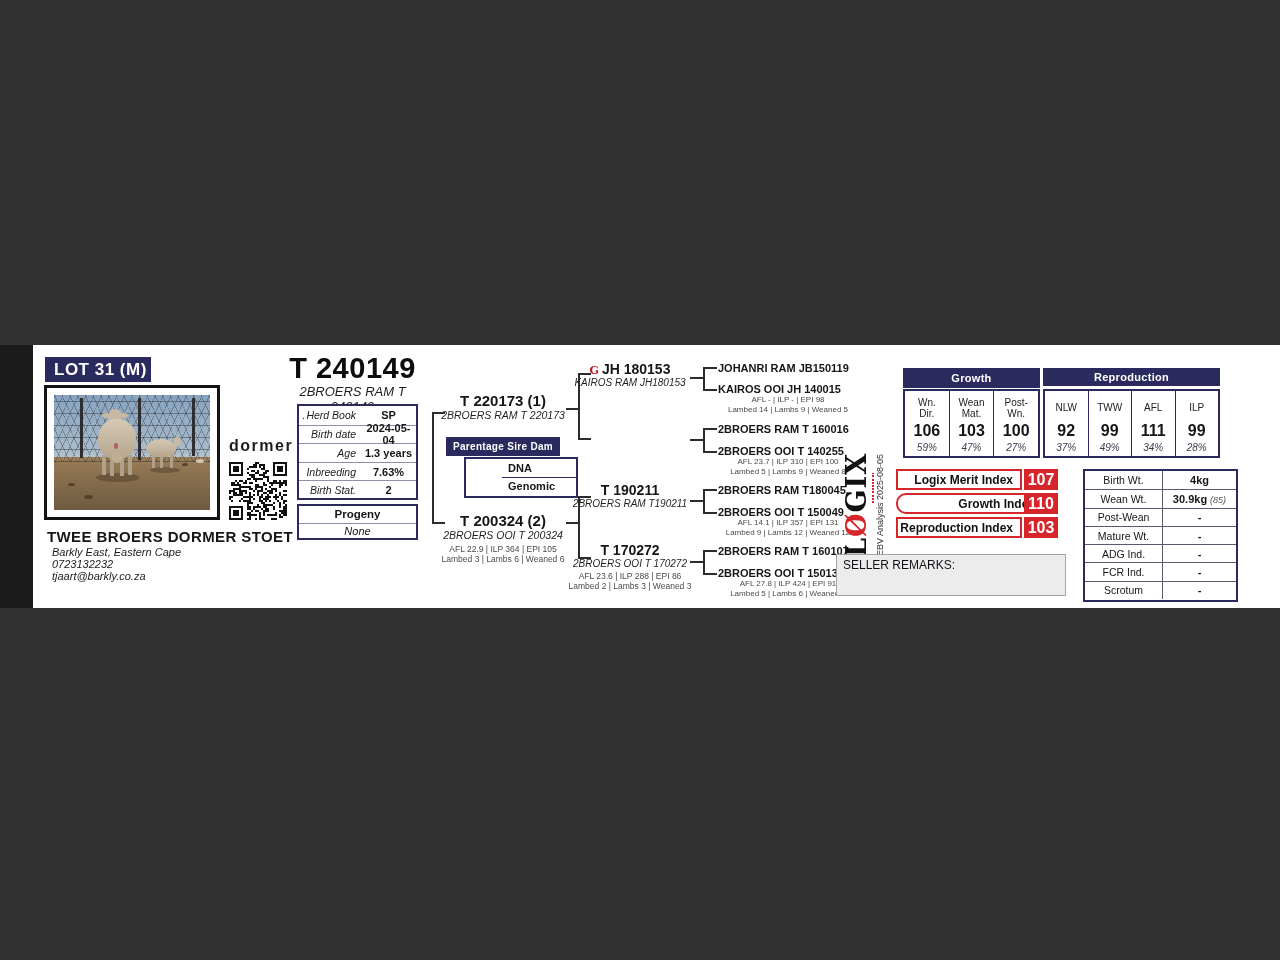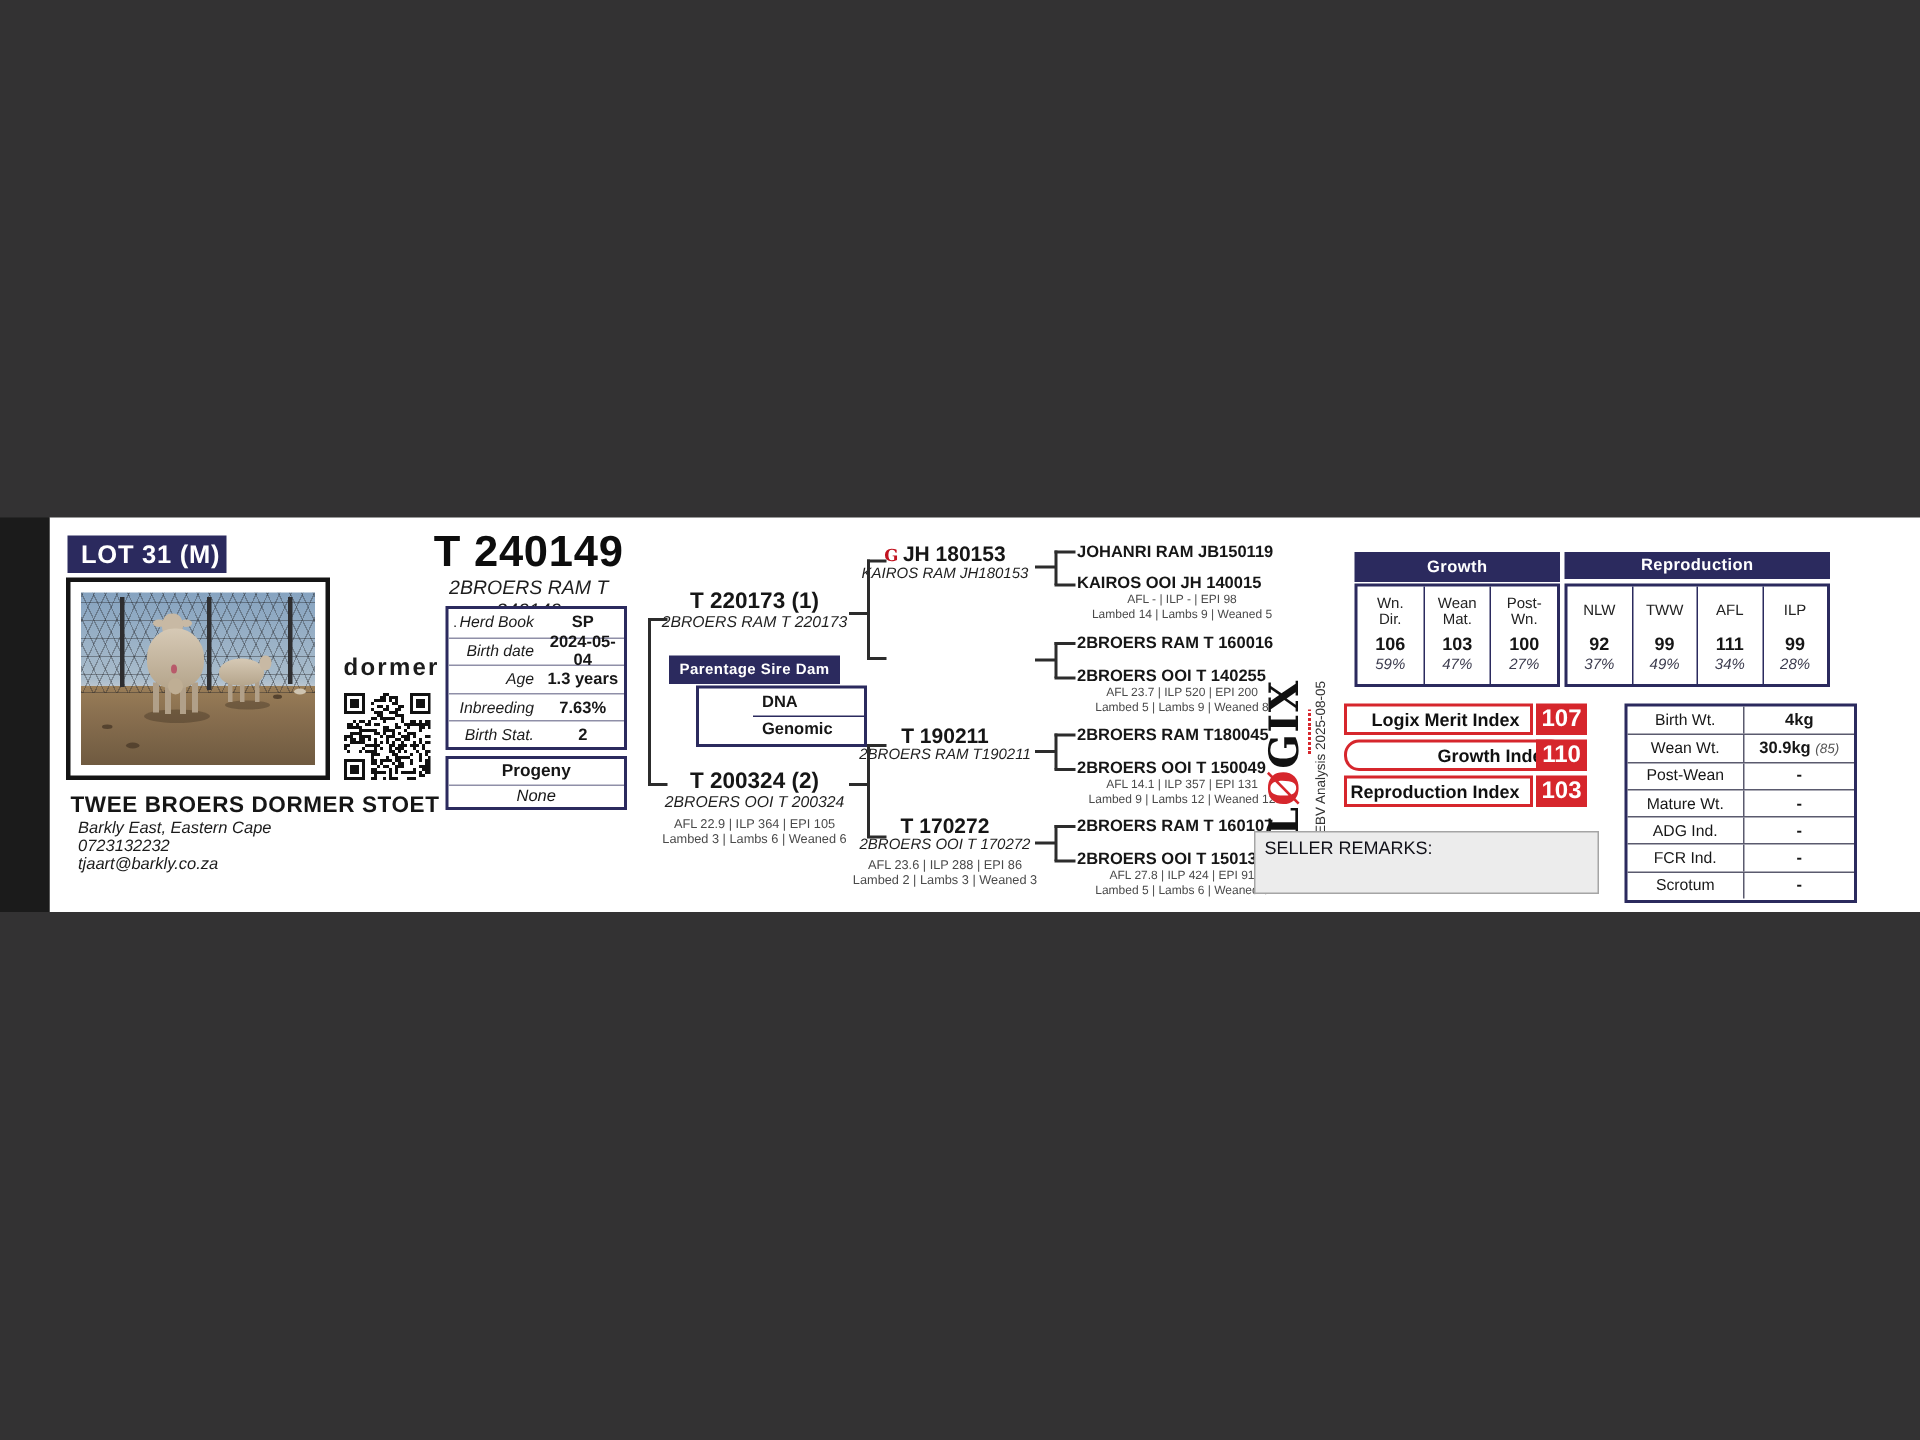--- a/index.html
+++ b/index.html
@@ -30,21 +30,21 @@
   .g3-id{font-weight:bold;font-size:14px;white-space:nowrap;}
   .g3-name{font-style:italic;font-size:10px;white-space:nowrap;color:#1f1f1f;}
   .pstats{font-size:8.5px;line-height:10px;color:#4a4a4a;white-space:nowrap;text-align:center;}
   .g4-name{font-weight:bold;font-size:11px;white-space:nowrap;}
   .g4-stats{font-size:8px;line-height:9.5px;color:#4a4a4a;white-space:nowrap;text-align:center;}
   .gicon{color:#c1121f;font-weight:bold;font-size:11px;margin-right:3px;font-family:"DejaVu Serif",serif;}
   .ebv-box{border:2px solid var(--navy);display:flex;background:#fff;}
   .ebv-cell{flex:1;display:flex;flex-direction:column;align-items:center;padding-top:4px;}
   .ebv-cell + .ebv-cell{border-left:1.5px solid var(--navy);}
   .ebv-lbl{height:25px;display:flex;flex-direction:column;justify-content:center;font-size:10px;line-height:11px;text-align:center;color:#222;}
-  .ebv-val{font-weight:bold;font-size:12px;margin-top:2px;}
+  .ebv-val{font-weight:bold;font-size:16px;margin-top:2px;}
   .ebv-acc{font-style:italic;font-size:10px;color:#3c3c4e;margin-top:2px;}
   .idx-label{border:2px solid var(--red);background:#fff;display:flex;align-items:center;justify-content:flex-end;padding-right:7px;font-weight:bold;font-size:12px;color:#111;}
   .idx-num{background:var(--red);color:#fff;font-weight:bold;font-size:16px;display:flex;align-items:center;justify-content:center;}
   .wrow{display:flex;align-items:center;height:18.3px;}
   .wrow + .wrow{border-top:1px solid #5a5a6e;}
   .wlbl{flex:0 0 78px;text-align:center;font-size:10.5px;border-right:1px solid #5a5a6e;height:100%;display:flex;align-items:center;justify-content:center;}
   .wval{flex:1;text-align:center;font-weight:bold;font-size:11px;}
   .wnote{font-style:italic;font-weight:normal;font-size:9px;color:#555;margin-left:3px;}
   .remarks{background:#ececec;border:1px solid #a5a5a5;font-weight:normal;font-size:12px;padding:3px 6px;color:#101018;}
   .contact{font-style:italic;font-size:11px;color:#1b1b1b;}
@@ -482,21 +482,21 @@
   <div class="abs" style="left:718px;top:383px;width:140px;">
     <div class="g4-name">KAIROS OOI JH 140015</div>
     <div class="g4-stats">AFL - | ILP - | EPI 98</div>
     <div class="g4-stats">Lambed 14 | Lambs 9 | Weaned 5</div>
   </div>
   <div class="abs" style="left:718px;top:423px;width:140px;">
     <div class="g4-name">2BROERS RAM T 160016</div>
   </div>
   <div class="abs" style="left:718px;top:445px;width:140px;">
     <div class="g4-name">2BROERS OOI T 140255</div>
-    <div class="g4-stats">AFL 23.7 | ILP 520 | EPI 200</div>
+    <div class="g4-stats">AFL 23.7 | ILP 310 | EPI 100</div>
     <div class="g4-stats">Lambed 5 | Lambs 9 | Weaned 8</div>
   </div>
   <div class="abs" style="left:718px;top:484px;width:140px;">
     <div class="g4-name">2BROERS RAM T180045</div>
   </div>
   <div class="abs" style="left:718px;top:506px;width:140px;">
     <div class="g4-name">2BROERS OOI T 150049</div>
     <div class="g4-stats">AFL 14.1 | ILP 357 | EPI 131</div>
     <div class="g4-stats">Lambed 9 | Lambs 12 | Weaned 12</div>
   </div>

